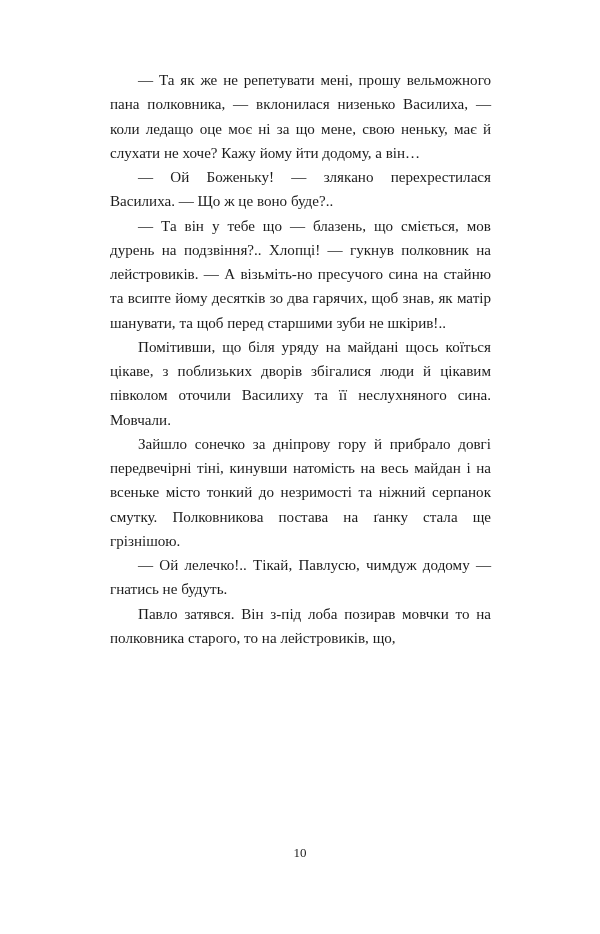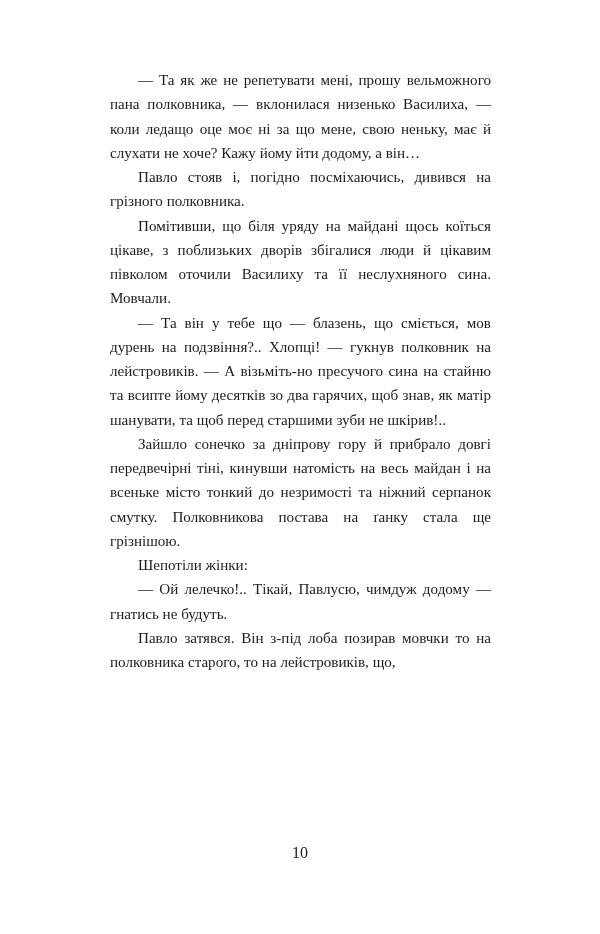--- a/index.html
+++ b/index.html
@@ -38,36 +38,35 @@
     margin: 0;
     text-indent: 28px;
     hyphens: none;
   }
   .page-number {
     position: absolute;
     left: 0;
     top: 843px;
     width: 600px;
     text-align: center;
-    font-size: 16px;
+    font-size: 13px;
     line-height: 20px;
     color: #1c1c1c;
   }
 </style>
 </head>
 <body>
 
 <div class="page">
 
   <div class="textblock">
     <p>— Та як же не репетувати мені, прошу вельможного пана полковника, — вклонилася низенько Василиха, — коли ледащо оце моє ні за що мене, свою неньку, має й слухати не хоче? Кажу йому йти додому, а він…</p>
-    <p>Павло стояв і, погідно посміхаючись, дивився на грізного полковника.</p>
+    <p>— Ой Боженьку! — злякано перехрестилася Василиха. — Що ж це воно буде?..</p>
+    <p>— Та він у тебе що — блазень, що сміється, мов дурень на подзвіння?.. Хлопці! — гукнув полковник на лейстровиків. — А візьміть-но пресучого сина на стайню та всипте йому десятків зо два гарячих, щоб знав, як матір шанувати, та щоб перед старшими зуби не шкірив!..</p>
     <p>Помітивши, що біля уряду на майдані щось коїться цікаве, з поблизьких дворів збігалися люди й цікавим півколом оточили Василиху та її неслухняного сина. Мовчали.</p>
-    <p>— Та він у тебе що — блазень, що сміється, мов дурень на подзвіння?.. Хлопці! — гукнув полковник на лейстровиків. — А візьміть-но пресучого сина на стайню та всипте йому десятків зо два гарячих, щоб знав, як матір шанувати, та щоб перед старшими зуби не шкірив!..</p>
     <p>Зайшло сонечко за дніпрову гору й прибрало довгі передвечірні тіні, кинувши натомість на весь майдан і на всеньке місто тонкий до незримості та ніжний серпанок смутку. Полковникова постава на ґанку стала ще грізнішою.</p>
-    <p>Шепотіли жінки:</p>
     <p>— Ой лелечко!.. Тікай, Павлусю, чимдуж додому — гнатись не будуть.</p>
     <p>Павло затявся. Він з-під лоба позирав мовчки то на полковника старого, то на лейстровиків, що,</p>
   </div>
 
   <div class="page-number">10</div>
 
 </div>
 
 </body></html>

